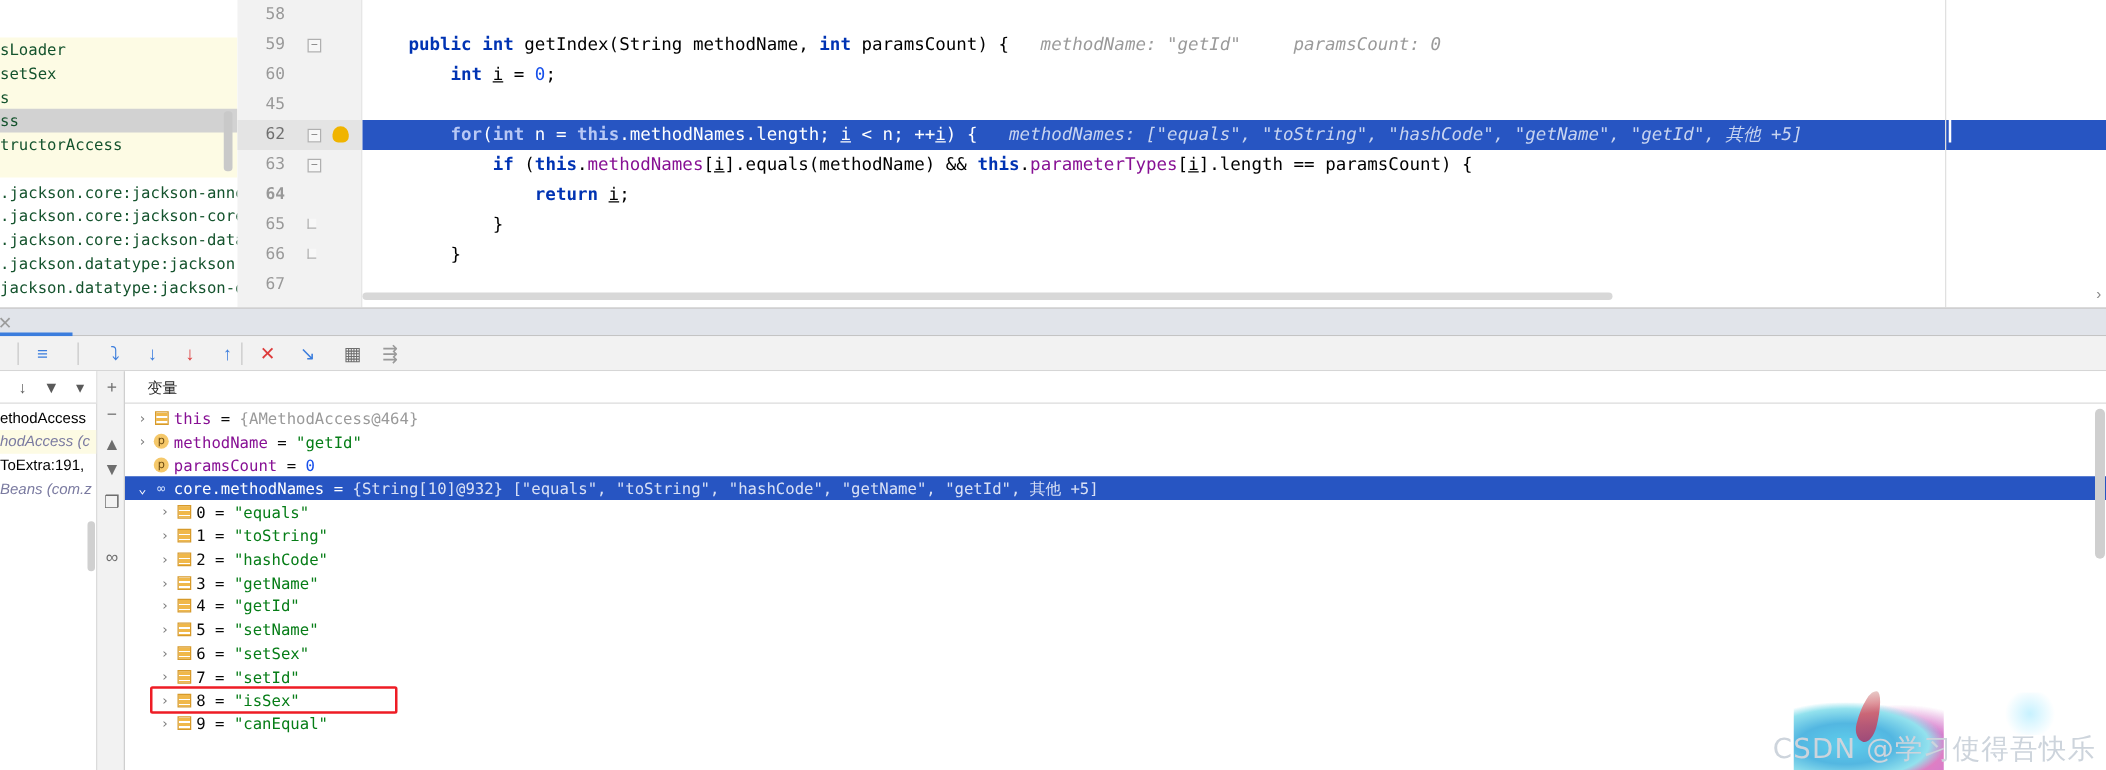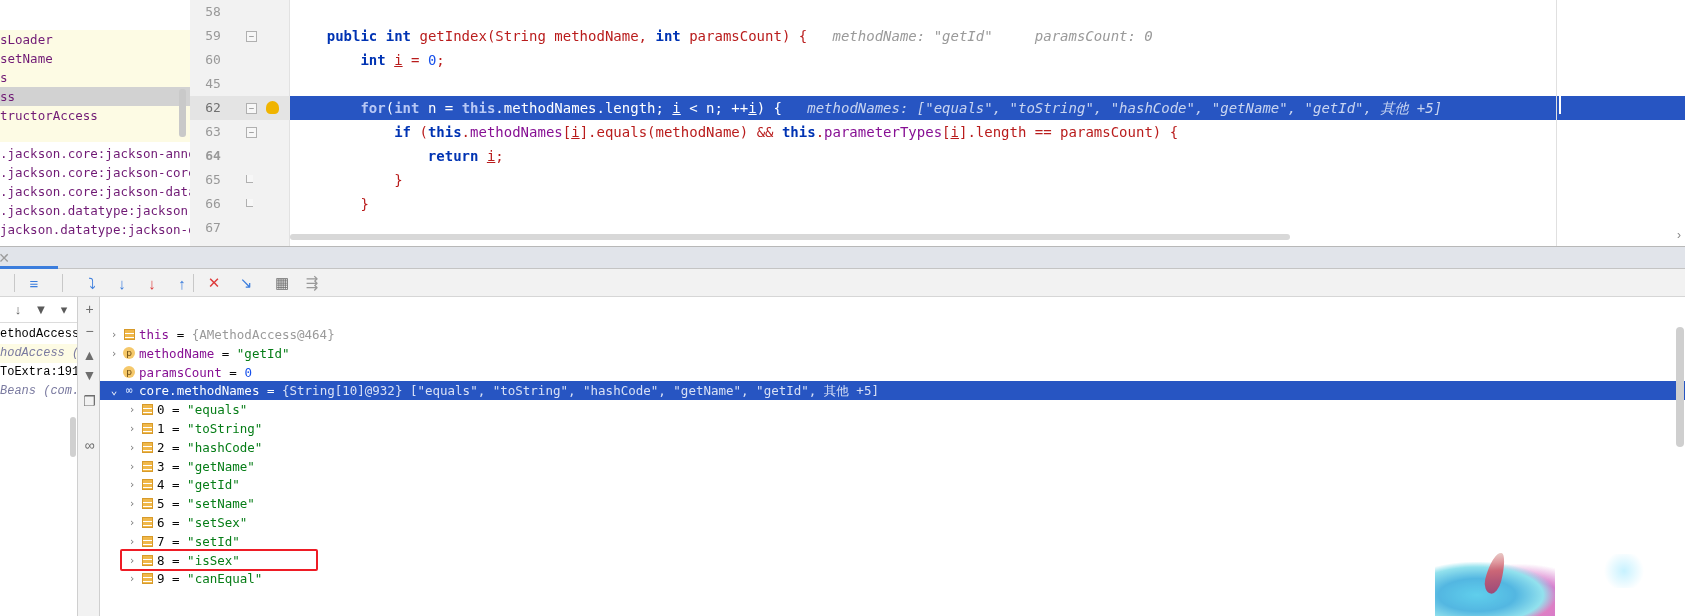--- a/index.html
+++ b/index.html
@@ -16,39 +16,39 @@
   
   .editor-area {
     position: absolute; left: 0; top: 0; width: 1685px; height: 246px;
     background: #ffffff; overflow: hidden;
   }
   
   .left-popup {
     position: absolute; left: 0; top: 0; width: 190px; height: 246px;
     background: #ffffff; overflow: hidden;
     font-family: "DejaVu Sans Mono", monospace; font-size: 12.5px;
-    color: #701a75;
+    color: #14532d;
   }
   .lp-yellow { position:absolute; left:0; top:30px; width:190px; height:112px; background:#fdfbe4; }
   .lp-row { position: absolute; left: 0; width: 190px; height: 19px; line-height: 19px;
             white-space: nowrap; padding-left: 0px; }
   .lp-sel { background: #d2d2d2; }
   .lp-scroll { position:absolute; right:4px; top:89px; width:7px; height:48px; background:#c9c9c9; border-radius:3px;}
 
   
   .gutter {
     position: absolute; left: 190px; top: 0; width: 100px; height: 246px;
     background: #f2f2f2; border-right: 1px solid #e2e2e2;
   }
   .gutter-line {
     position: absolute; left: 0; width: 100px; height: 24px; line-height: 24px;
     font-family: "DejaVu Sans Mono", monospace; font-size: 13px;
     color: #999999; text-align: left;
   }
-  .gutter-num { position: absolute; left: 8px; width: 30px; text-align: center; }
+  .gutter-num { position: absolute; left: 8px; width: 30px; text-align: right; }
   .gutter-num.sel { color: #707070; }
   .fold {
     position: absolute; left: 56px; top: 7px; width: 11px; height: 11px;
     border: 1px solid #b0b0b0; color: #888; font-size: 9px; line-height: 9px;
     text-align: center; background: #f7f7f7;
   }
   .fold.bracket { border-left: 1px solid #b0b0b0; border-top: none; border-right: none; border-bottom: 1px solid #b0b0b0; width:7px; height:8px;}
   .bulb {
     position: absolute; left: 76px; top: 5px; width: 13px; height: 13px;
     background: #f0b400; border-radius: 50% 50% 35% 35%;
@@ -64,21 +64,21 @@
   .code-line {
     position: absolute; left: 0; right: 0; height: 24px; line-height: 24px;
     white-space: pre; padding-left: 3px;
   }
   .code-line.highlight {
     background: #2755c2; color: #ffffff;
   }
   .kw   { color: #0033b3; font-weight: bold; }
   .num  { color: #1750eb; }
   .fieldc { color: #871094; }
-  .plain { color: #b91c1c; }
+  .plain { color: #000000; }
   .hint { color: #9a9a9a; font-style: italic; }
   .hint-inv { color: #c8d4f0; font-style: italic; }
   .hl-w { color: #ffffff; }
   .hl-kw { color: #b8c8f5; font-weight: bold; }
   .u { text-decoration: underline; }
 
   .right-margin {
     position: absolute; left: 1266px; top: 0; width: 1px; height: 246px;
     background: #e0e0e0;
   }
@@ -125,21 +125,21 @@
     position: absolute; left: 0; top: 50px; width: 78px; bottom: 0;
     background: #ffffff; border-right: 1px solid #cfcfcf; overflow:hidden;
   }
   .frames-head {
     position: absolute; left:0; top: 0; width: 78px; height: 26px;
     border-bottom: 1px solid #dcdcdc; background: #ffffff;
   }
   .fh-icon { position:absolute; top:5px; width:16px; height:16px; color:#5a5a5a; font-size:13px; text-align:center; line-height:16px;}
   .frame-row {
     position: absolute; left: 0; width: 78px; height: 19px; line-height: 19px;
-    font-family: Liberation Mono, monospace; font-size: 12px;
+    font-family: Liberation Sans, sans-serif; font-size: 12px;
     white-space: nowrap; color: #000; overflow: hidden;
   }
   .frame-row.selected { background: #fdfbe4; color: #9a9a4a; }
   .frame-it { font-style: italic; color: #7a7aa0; }
 
   
   .mini-tb {
     position: absolute; left: 78px; top: 50px; width: 22px; bottom: 0;
     background: #f2f2f2; border-right: 1px solid #cfcfcf;
   }
@@ -228,21 +228,21 @@
 <body>
 
 <div class="root">
 
   <div class="editor-area">
 
     <div class="left-popup">
       <div class="lp-yellow"></div>
       <div id="lp-rows">
           <div class="lp-row" style="top: 30px;">sLoader</div>
-          <div class="lp-row" style="top: 49px;">setName</div>
+          <div class="lp-row" style="top: 49px;">setSex</div>
           <div class="lp-row" style="top: 68px;">s</div>
           <div class="lp-row lp-sel" style="top: 87px;">ss</div>
           <div class="lp-row" style="top: 106px;">tructorAccess</div>
           <div class="lp-row" style="top: 125px;"></div>
           <div class="lp-row" style="top: 144px;">.jackson.core:jackson-annotat</div>
           <div class="lp-row" style="top: 163px;">.jackson.core:jackson-core:2.</div>
           <div class="lp-row" style="top: 182px;">.jackson.core:jackson-databin</div>
           <div class="lp-row" style="top: 201px;">.jackson.datatype:jackson-dat</div>
           <div class="lp-row" style="top: 220px;">jackson.datatype:jackson-dat</div>
         </div>
@@ -358,20 +358,23 @@
           <div class="mini-btn" style="top: 4px;">+</div>
           <div class="mini-btn" style="top: 26px;">−</div>
           <div class="mini-btn" style="top: 50px;">▲</div>
           <div class="mini-btn" style="top: 70px;">▼</div>
           <div class="mini-btn" style="top: 96px;">❐</div>
           <div class="mini-btn" style="top: 140px;">∞</div>
         </div>
     </div>
 
     <div class="vars-panel">
+      <div class="vars-head">
+        <div class="vars-head-label">变量</div>
+      </div>
       <div id="var-rows">
           <div class="var-row" style="top: 28px;">
             <span class="twisty" style="left: 8px;">›</span>
             <span class="vicon" style="left: 22px; top: 0px; position: absolute; height: 19px;">
               <span style="display: inline-block; width: 11px; height: 11px; background: repeating-linear-gradient(rgb(240, 184, 74) 0px, rgb(240, 184, 74) 3px, rgb(255, 255, 255) 3px, rgb(255, 255, 255) 4px); border: 1px solid rgb(215, 154, 42);"></span>
             </span>
             <span style="position: absolute; left: 39px; top: 0px; height: 19px; line-height: 19px; white-space: nowrap;"><span class="vname">this</span><span class="veq"> = </span><span class="vref">{AMethodAccess@464}</span></span>
           </div>
           <div class="var-row" style="top: 46.8px;">
             <span class="twisty" style="left: 8px;">›</span>
@@ -464,15 +467,16 @@
             <span style="position: absolute; left: 57px; top: 0px; height: 19px; line-height: 19px; white-space: nowrap;"><span class="vname-dark">9</span><span class="veq"> = </span><span class="vstr">"canEqual"</span></span>
           </div>
         </div>
       <div class="vars-vscroll"></div>
     <div class="redbox" style="left: 20px; top: 251.6px; width: 198px; height: 22px; border-color: rgb(238, 28, 37);"></div>
       </div>
 
     <div class="wm-sparkle"></div>
     <div class="wm-fish"></div>
     <div class="wm-fin"></div>
+    <div class="watermark">CSDN @学习使得吾快乐</div>
   </div>
 
 </div>
 
 </body></html>

